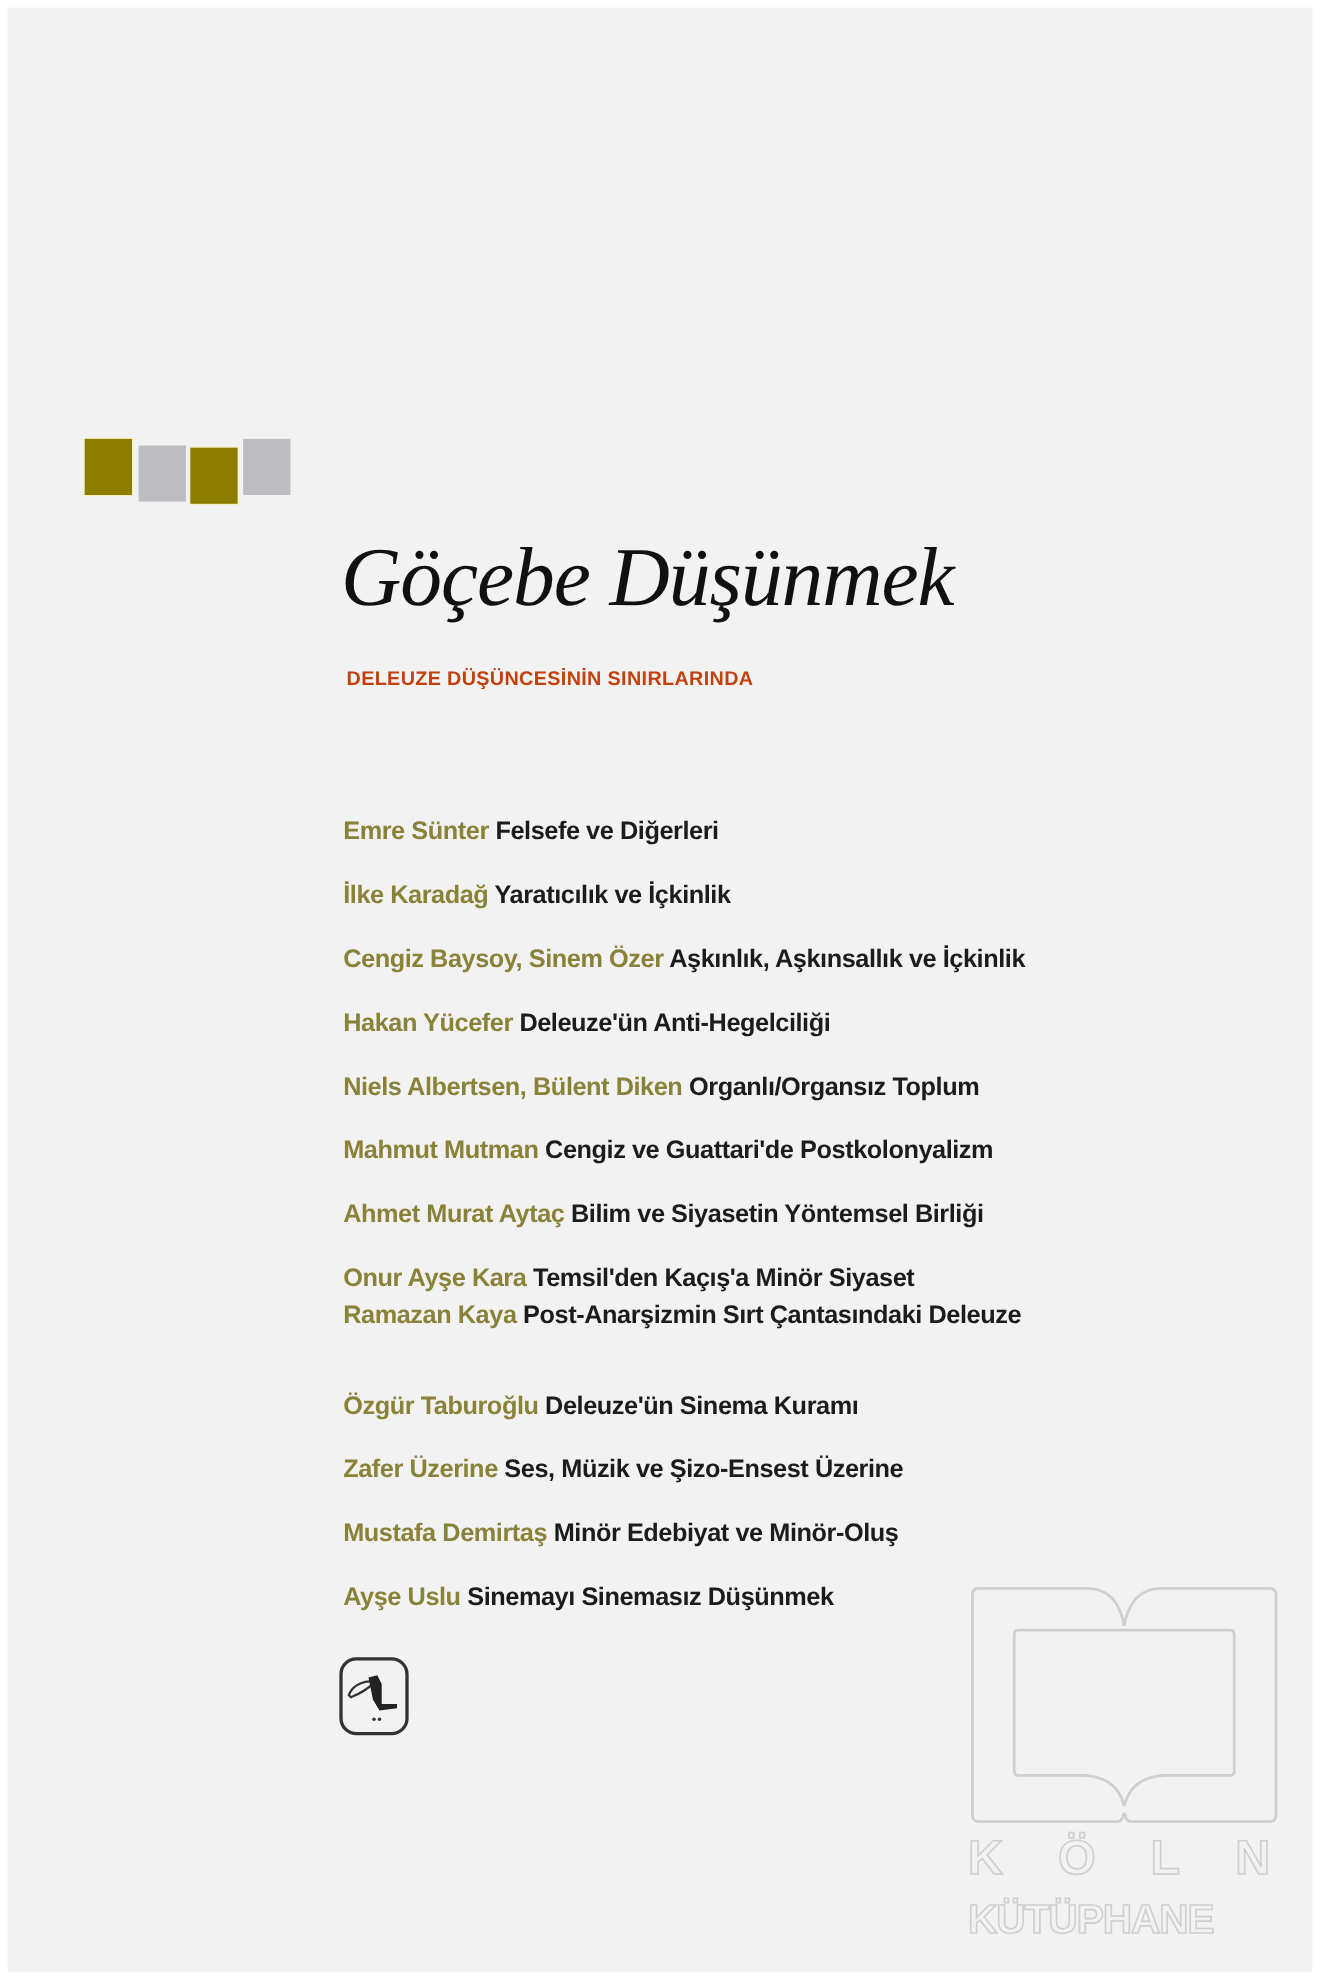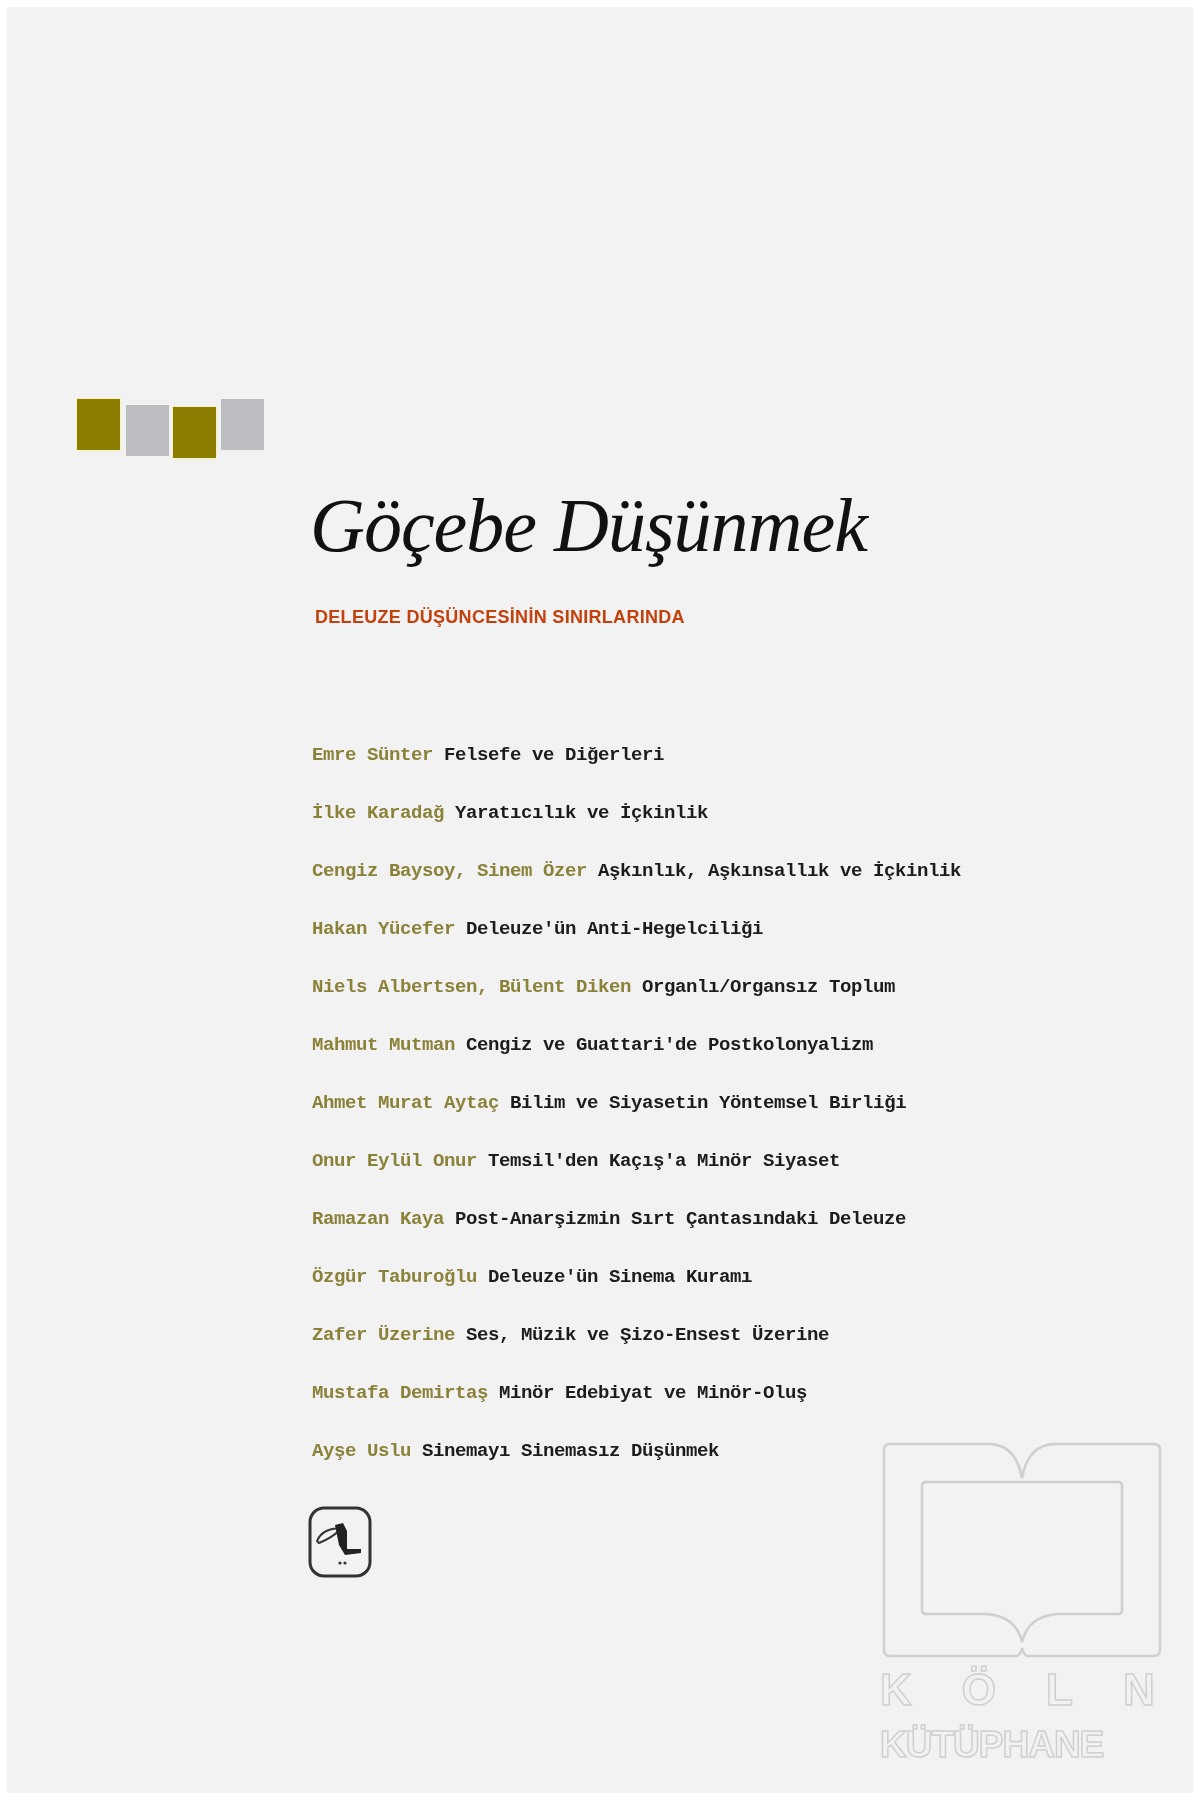--- a/index.html
+++ b/index.html
@@ -36,22 +36,22 @@
   .credits {
     position: absolute; left: 308px; top: 656px;
     font-family: "Liberation Sans", sans-serif; font-weight: bold;
     font-size: 18px; line-height: 1; white-space: nowrap; letter-spacing: 0.6px;
   }
   .credits .lbl { color: #555; }
   .credits .names { color: #2a2a2a; }
   .toc { position: absolute; left: 305px; top: 733px; }
   .row {
     position: absolute; left: 0; white-space: nowrap;
-    font-family: Liberation Mono, monospace; font-weight: bold;
-    font-size: 19px; line-height: 30px; letter-spacing: -0.4px;
+    font-family: Liberation Sans, sans-serif; font-weight: bold;
+    font-size: 23px; line-height: 30px; letter-spacing: -0.4px;
   }
   .row .author { color: #8a8238; }
   .row .essay { color: #1c1c1c; }
   .pub-logo { position: absolute; left: 307px; top: 1505px; width: 66px; height: 74px; }
   .watermark { position: absolute; left: 878px; top: 1438px; width: 288px; height: 332px; text-align: center; }
   .wm-text {
     position: absolute; font-family: "Liberation Sans", sans-serif; font-weight: bold;
     color: #f2f2f2; -webkit-text-stroke: 1.5px #cfcfcf; line-height: 1; white-space: nowrap;
   }
   .wm-koln { left: 2px; top: 230px; font-size: 44px; letter-spacing: 50px; }
@@ -98,24 +98,24 @@
     </div>
     <div class="row" style="top:290px">
       <span class="author">Mahmut Mutman</span>
       <span class="essay">Cengiz ve Guattari'de Postkolonyalizm</span>
     </div>
     <div class="row" style="top:348px">
       <span class="author">Ahmet Murat Aytaç</span>
       <span class="essay">Bilim ve Siyasetin Yöntemsel Birliği</span>
     </div>
     <div class="row" style="top:406px">
-      <span class="author">Onur Eylül Onur</span>
+      <span class="author">Onur Ayşe Kara</span>
       <span class="essay">Temsil'den Kaçış'a Minör Siyaset</span>
     </div>
-    <div class="row" style="top:464px">
+    <div class="row" style="top:440px">
       <span class="author">Ramazan Kaya</span>
       <span class="essay">Post-Anarşizmin Sırt Çantasındaki Deleuze</span>
     </div>
     <div class="row" style="top:522px">
       <span class="author">Özgür Taburoğlu</span>
       <span class="essay">Deleuze'ün Sinema Kuramı</span>
     </div>
     <div class="row" style="top:580px">
       <span class="author">Zafer Üzerine</span>
       <span class="essay">Ses, Müzik ve Şizo-Ensest Üzerine</span>

